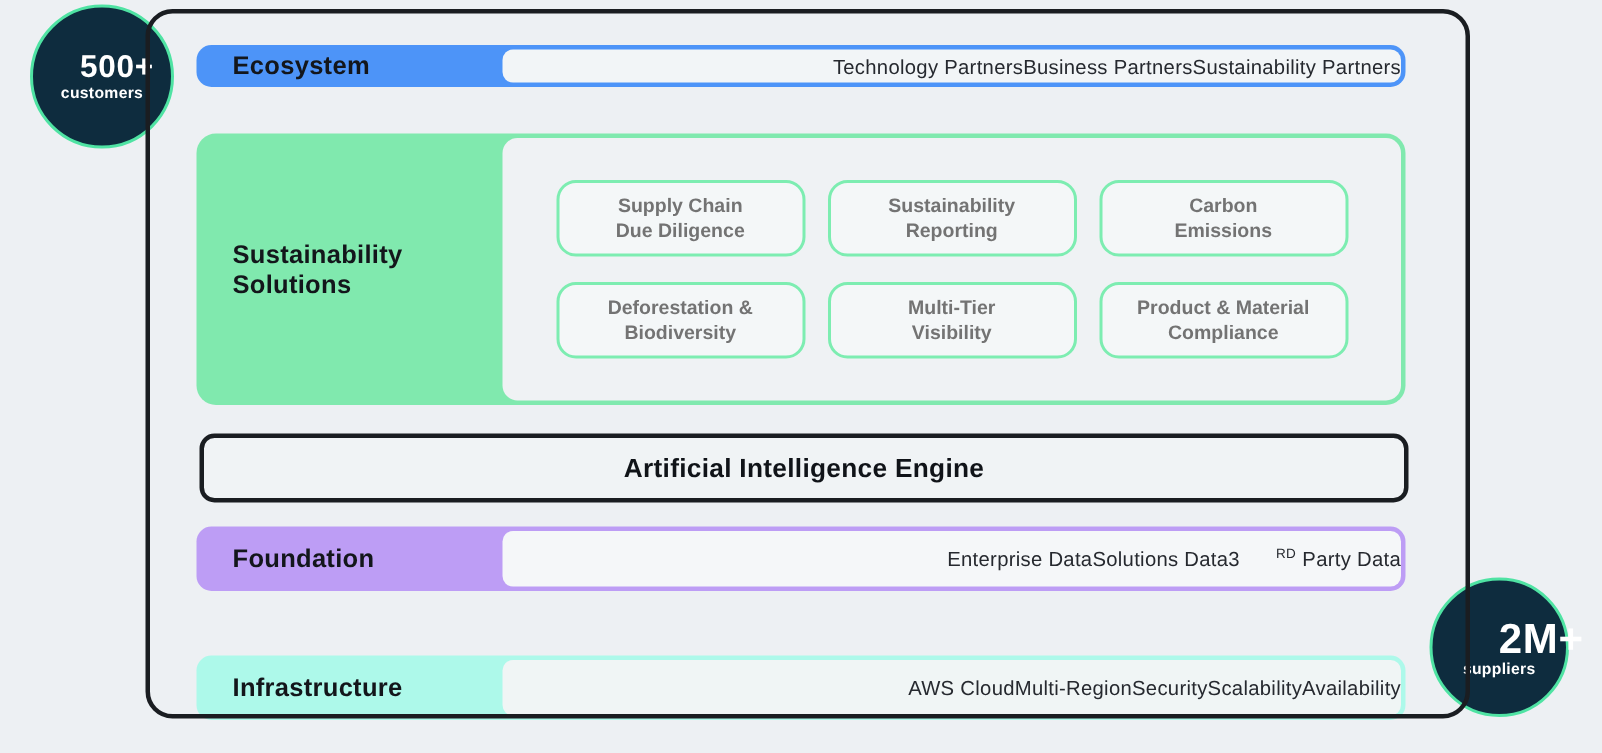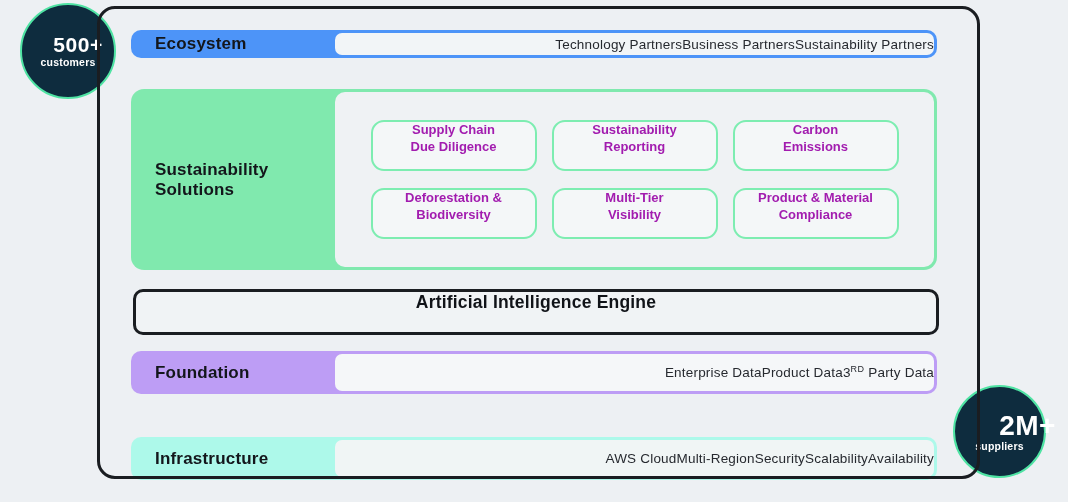--- a/index.html
+++ b/index.html
@@ -57,20 +57,21 @@
     font-size: 13.5px;
     color: #26292f;
     letter-spacing: 0.2px;
     white-space: nowrap;
   }
   .sup {
     font-size: 9px;
     position: relative;
     top: -5px;
     letter-spacing: 0.3px;
+    margin-left: 24px;
   }
   .tp-rest { margin-left: 4px; }
 
   
   .row-ecosystem { top: 30px; height: 28px; background: #4d94f8; }
   .row-ecosystem .row-inner { background: #f2f5f7; }
 
   
   .row-solutions { top: 89px; height: 181px; background: #80e9ae; border-radius: 13px; }
   .row-solutions .row-inner { background: #eff2f4; border-radius: 10px; justify-content: center; }
@@ -81,38 +82,38 @@
     gap: 17px 15px;
   }
   .card {
     height: 47px;
     background: #f4f7f8;
     border: 2px solid #7dedb1;
     border-radius: 13px;
     display: flex;
     flex-direction: column;
     align-items: center;
-    justify-content: flex-start;
+    justify-content: center;
     text-align: center;
     font-weight: bold;
     font-size: 13px;
     line-height: 1.3;
-    color: #a21caf;
+    color: #737373;
   }
 
   
   .ai-bar {
     position: absolute;
     left: 133px; top: 289px;
     width: 800px; height: 40px;
     background: #f0f3f5;
     border: 3px solid #1a1d21;
     border-radius: 10px;
     display: flex;
-    align-items: flex-start;
+    align-items: center;
     justify-content: center;
     font-weight: bold;
     font-size: 17.5px;
     color: #101318;
     letter-spacing: 0.2px;
     z-index: 1;
   }
 
   
   .row-foundation { top: 351px; height: 43px; background: #bd9df5; }
@@ -197,21 +198,21 @@
   </div>
 
   <div class="ai-bar">
     <span>Artificial Intelligence Engine</span>
   </div>
 
   <div class="row row-foundation">
     <div class="row-label">Foundation</div>
     <div class="row-inner">
       <span class="row-item">Enterprise Data</span>
-      <span class="row-item">Product Data</span>
+      <span class="row-item">Solutions Data</span>
       <span class="row-item"><span>3</span><span class="sup">RD</span><span class="tp-rest">Party Data</span></span>
     </div>
   </div>
 
   <div class="row row-infrastructure">
     <div class="row-label">Infrastructure</div>
     <div class="row-inner">
       <span class="row-item">AWS Cloud</span>
       <span class="row-item">Multi-Region</span>
       <span class="row-item">Security</span>

